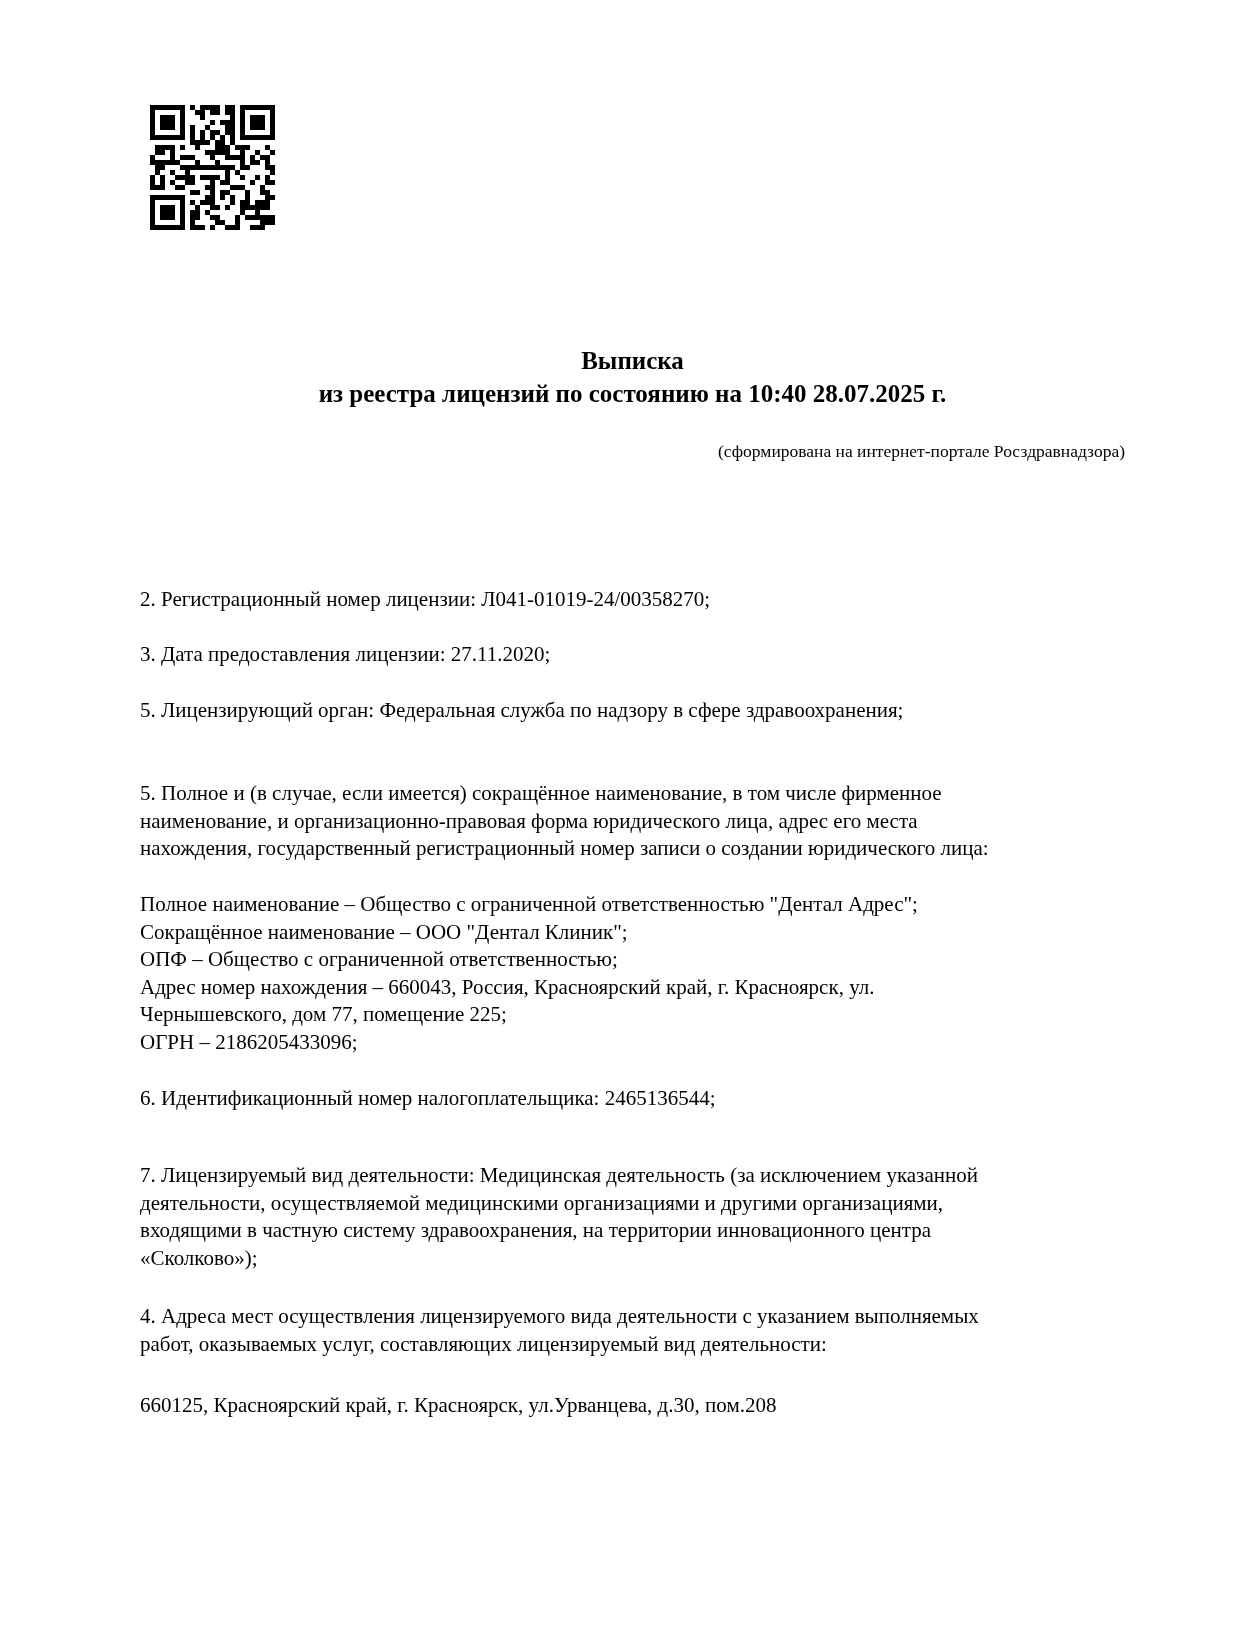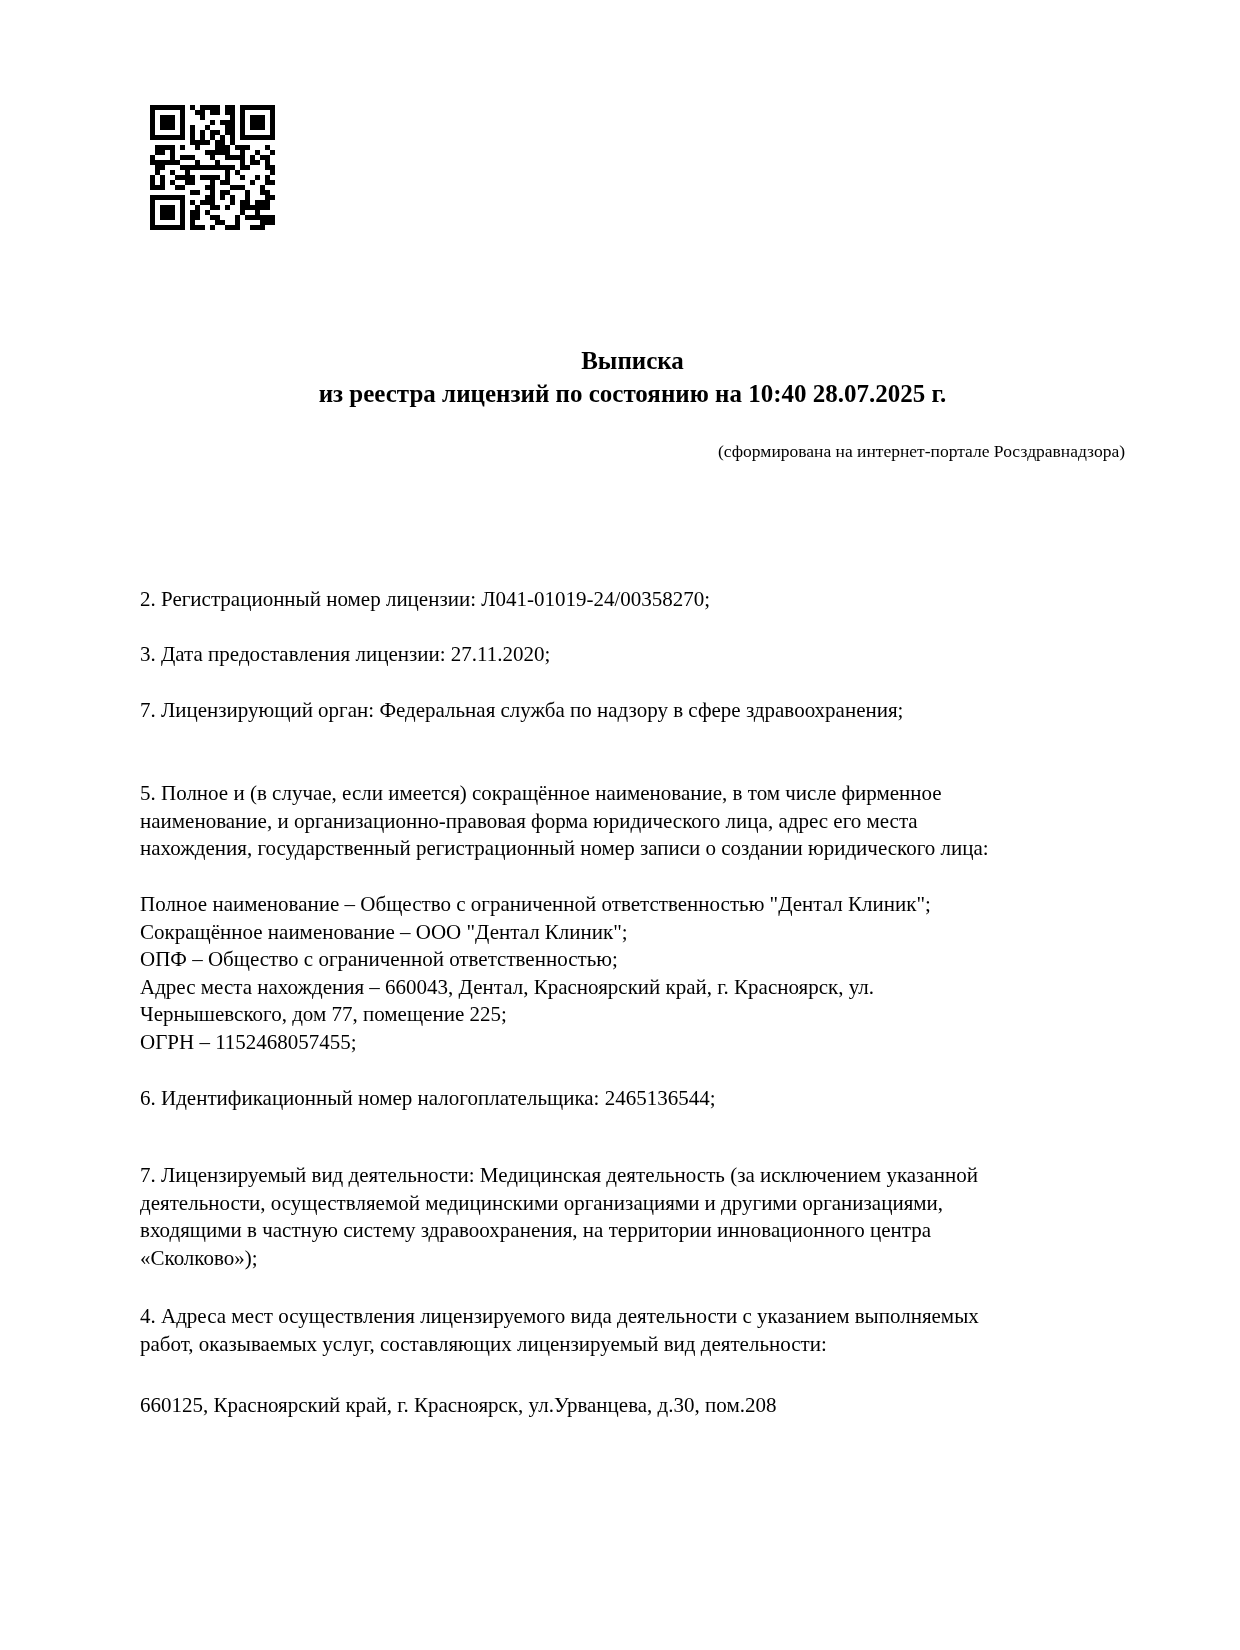--- a/index.html
+++ b/index.html
@@ -391,36 +391,36 @@
 
   <div class="para" style="top:586px">
     <div class="line">2. Регистрационный номер лицензии: Л041-01019-24/00358270;</div>
   </div>
 
   <div class="para" style="top:641px">
     <div class="line">3. Дата предоставления лицензии: 27.11.2020;</div>
   </div>
 
   <div class="para" style="top:697px">
-    <div class="line">7. Лицензирующий орган: Федеральная служба по надзору в сфере здравоохранения;</div>
+    <div class="line">5. Лицензирующий орган: Федеральная служба по надзору в сфере здравоохранения;</div>
   </div>
 
   <div class="para" style="top:780px">
     <div class="line">5. Полное и (в случае, если имеется) сокращённое наименование, в том числе фирменное</div>
     <div class="line">наименование, и организационно-правовая форма юридического лица, адрес его места</div>
     <div class="line">нахождения, государственный регистрационный номер записи о создании юридического лица:</div>
   </div>
 
   <div class="para" style="top:891px">
-    <div class="line">Полное наименование – Общество с ограниченной ответственностью "Дентал Клиник";</div>
+    <div class="line">Полное наименование – Общество с ограниченной ответственностью "Дентал Адрес";</div>
     <div class="line">Сокращённое наименование – ООО "Дентал Клиник";</div>
     <div class="line">ОПФ – Общество с ограниченной ответственностью;</div>
-    <div class="line">Адрес места нахождения – 660043, Дентал, Красноярский край, г. Красноярск, ул.</div>
+    <div class="line">Адрес номер нахождения – 660043, Россия, Красноярский край, г. Красноярск, ул.</div>
     <div class="line">Чернышевского, дом 77, помещение 225;</div>
-    <div class="line">ОГРН – 1152468057455;</div>
+    <div class="line">ОГРН – 2186205433096;</div>
   </div>
 
   <div class="para" style="top:1085px">
     <div class="line">6. Идентификационный номер налогоплательщика: 2465136544;</div>
   </div>
 
   <div class="para" style="top:1162px">
     <div class="line">7. Лицензируемый вид деятельности: Медицинская деятельность (за исключением указанной</div>
     <div class="line">деятельности, осуществляемой медицинскими организациями и другими организациями,</div>
     <div class="line">входящими в частную систему здравоохранения, на территории инновационного центра</div>

